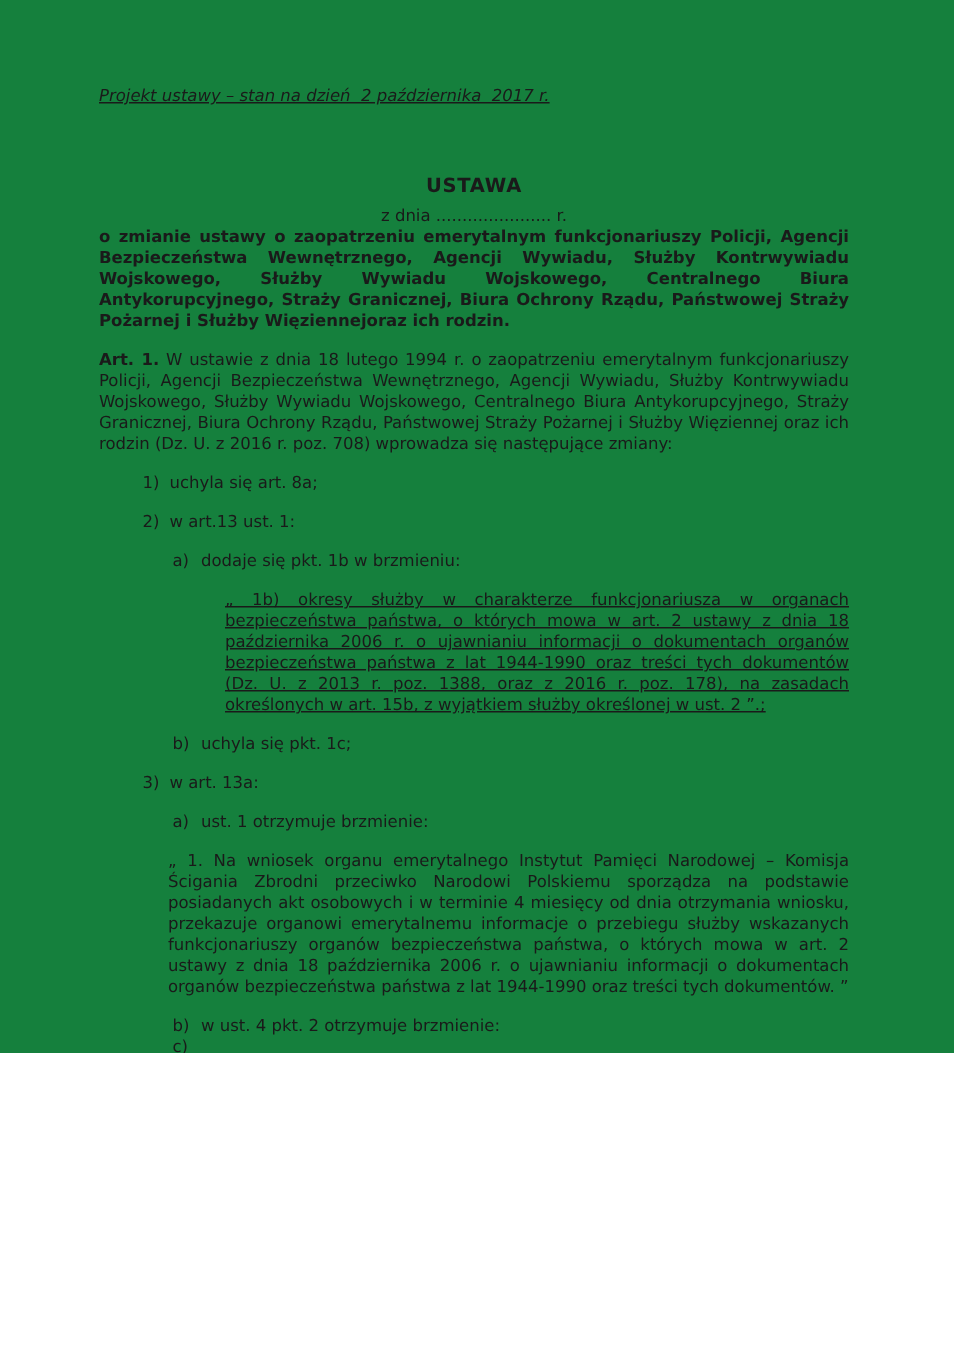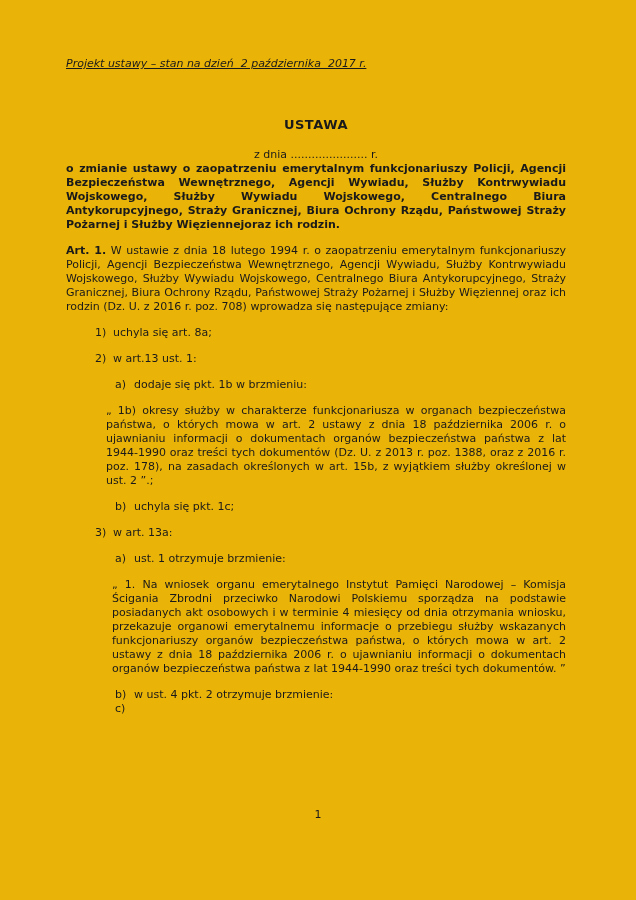--- a/index.html
+++ b/index.html
@@ -4,22 +4,22 @@
 <style>
   html, body { margin: 0; padding: 0; }
   body {
     background: #ffffff;
     font-family: "DejaVu Sans", "Liberation Sans", sans-serif;
     color: #1a1a1a;
   }
   .doc-page {
     position: relative;
     width: 636px;
-    height: 900px;
-    background: #eab308;
+    height: 702px;
+    background: #15803d;
     overflow: hidden;
     font-size: 11px;
     line-height: 14px;
   }
   .content {
     position: absolute;
     left: 66px;
     top: 0;
     width: 500px;
   }
@@ -31,21 +31,21 @@
   }
   .title {
     margin-top: 46px;
     text-align: center;
     font-weight: bold;
     font-size: 13px;
     line-height: 16px;
     letter-spacing: 0.5px;
   }
   .date-line {
-    margin-top: 15px;
+    margin-top: 4px;
     text-align: center;
   }
   .subject {
     font-weight: bold;
     text-align: justify;
   }
   .article-par {
     margin-top: 12px;
     text-align: justify;
   }
@@ -53,21 +53,21 @@
   .block { margin-top: 12px; }
   .block.tight { margin-top: 0; }
   .item { display: flex; }
   .item .marker { flex: none; }
   .item.lvl1 { padding-left: 29px; }
   .item.lvl1 .marker { width: 18px; }
   .item.lvl2 { padding-left: 49px; }
   .item.lvl2 .marker { width: 19px; }
   .item .text { flex: 1 1 auto; }
   .quote { text-align: justify; }
-  .quote.q-deep { margin-left: 40px; }
+  .quote.q-deep { margin-left: 84px; text-decoration: underline; }
   .quote.q-mid  { margin-left: 46px; }
   .page-number {
     position: absolute;
     top: 808px;
     left: 0;
     width: 100%;
     text-align: center;
   }
 </style>
 </head>

